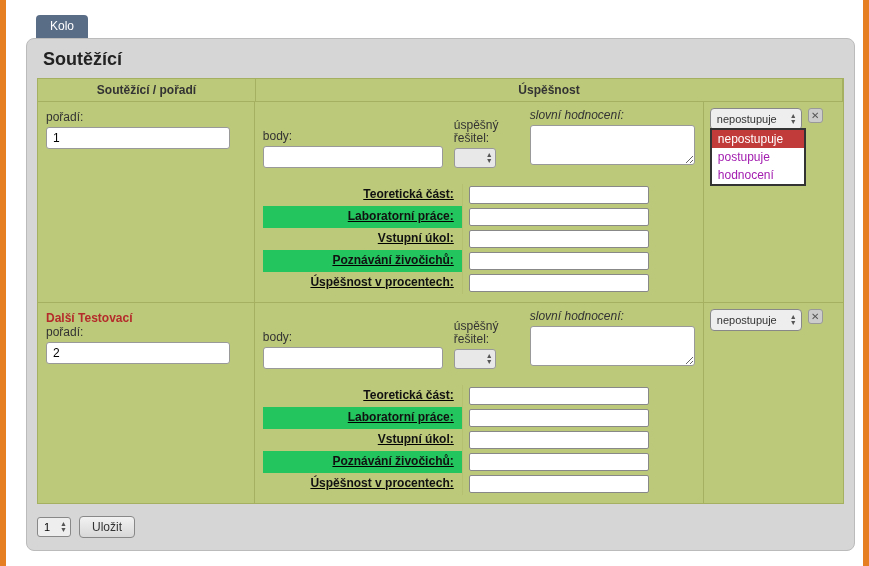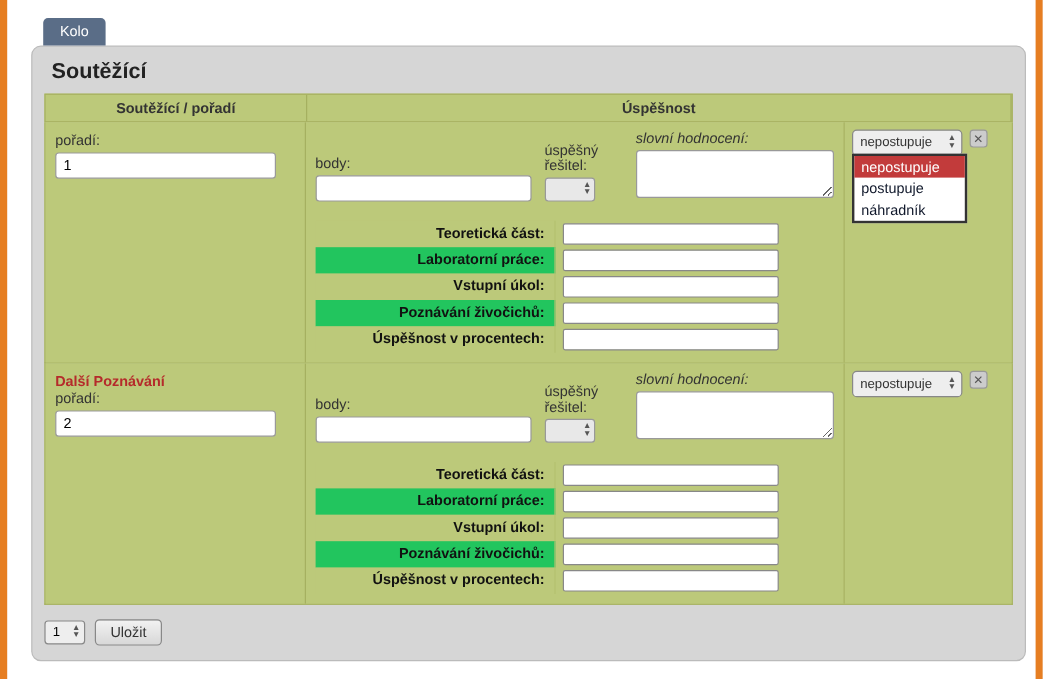--- a/index.html
+++ b/index.html
@@ -122,20 +122,21 @@
   .spinner-arrows { display:flex; flex-direction:column; font-size:7px; line-height:6px; color:#555; }
   .mid-slovni { flex:1; }
   .mid-slovni .lbl { display:block;font-style:italic; }
   .mid-slovni textarea {
     width: 165px; height: 40px; border:1px solid #999; border-radius:3px; background:#fff; resize:both; margin-top:3px;
   }
   .sub-table {
     margin-top: 16px;
     display: flex;
     flex-direction: column;
+    text-decoration: underline;
   }
   .sub-row {
     display: flex;
     height: 22px;
     margin-bottom: 0;
   }
   .sub-label {
     width: 200px;
     text-align: right;
     padding: 3px 8px 3px 3px;
@@ -168,21 +169,21 @@
     position:absolute;
     top: 26px; left: 6px;
     width: 96px;
     border:2px solid #333;
     background:#fff;
     z-index:10;
   }
   .dropdown div {
     padding: 2px 6px;
     font-size: 12px;
-    color:#0f172a;
+    color:#a21caf;
     cursor:pointer;
   }
   .dropdown div.selected {
     background:#c23b3b;
     color:#fff;
   }
   .footer-add {
     display:flex; align-items:center; gap:8px;
     margin: 12px 0 0 10px;
   }
@@ -287,28 +288,28 @@
                 <span>▲</span>
                 <span>▼</span>
               </div>
           </div>
           <div class="close-btn">
             <span>✕</span>
           </div>
           <div class="dropdown">
             <div class="selected">nepostupuje</div>
             <div>postupuje</div>
-            <div>náhradník</div>
+            <div>hodnocení</div>
           </div>
         </div>
       </div>
 
       <div class="data-row">
         <div class="cell-left">
-          <div class="name-link">Další Poznávání</div>
+          <div class="name-link">Další Testovací</div>
           <div class="lbl">pořadí:</div>
           <input class="text-input" value="2" style="">
         </div>
         <div class="cell-mid">
           <div class="mid-top">
             <div class="mid-body">
               <span class="lbl">body:</span>
               <input value="" style="">
             </div>
             <div class="mid-usp">

